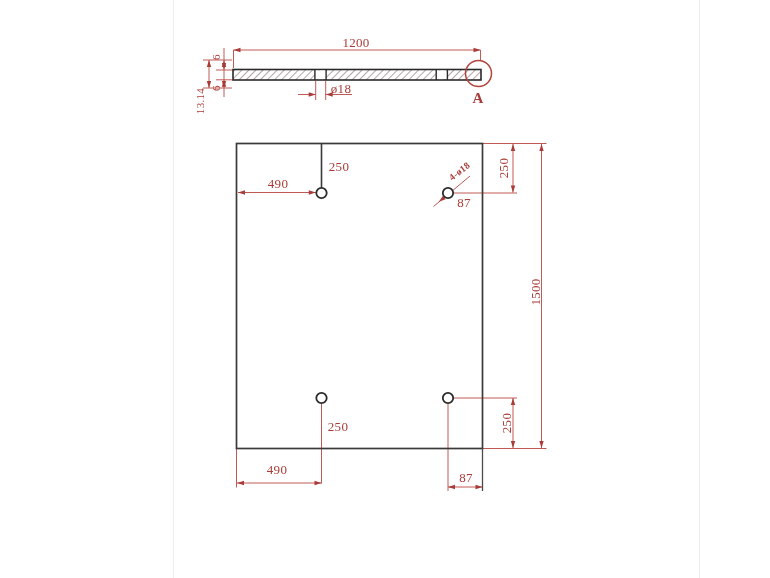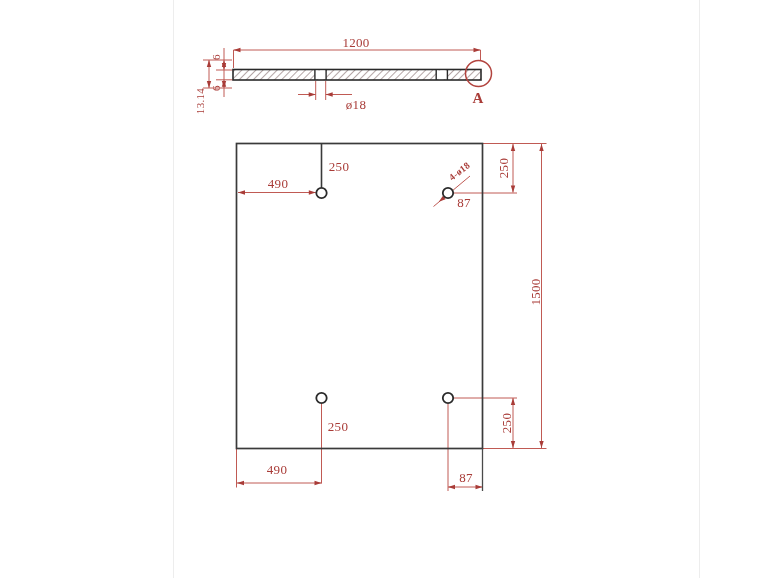--- a/index.html
+++ b/index.html
@@ -126,21 +126,21 @@
       <circle cx="448" cy="193" r="5.2" fill="#ffffff" stroke="#2a2a2a" stroke-width="1.8"></circle>
       <circle cx="321.5" cy="398" r="5.2" fill="#ffffff" stroke="#2a2a2a" stroke-width="1.8"></circle>
       <circle cx="448" cy="398" r="5.2" fill="#ffffff" stroke="#2a2a2a" stroke-width="1.8"></circle>
     </g>
   </svg>
 
   <span class="dim" style="left:356px;top:42px;">1200</span>
   <span class="dim rot small" style="left:216px;top:57px;">6</span>
   <span class="dim rot small" style="left:216px;top:88px;">6</span>
   <span class="dim rot small" style="left:200px;top:101px;">13.14</span>
-  <span class="dim" style="left:356px;top:88px;margin-top:16px;">ø18</span>
+  <span class="dim" style="left:341px;top:88px;">ø18</span>
   <span class="dim detail" style="left:478px;top:98px;">A</span>
 
   <span class="dim" style="left:339px;top:166px;">250</span>
   <span class="dim" style="left:278px;top:183px;">490</span>
   <span class="dim note" style="left:460px;top:172px;">4-ø18</span>
   <span class="dim" style="left:464px;top:202px;">87</span>
   <span class="dim rot" style="left:503px;top:168px;">250</span>
   <span class="dim rot" style="left:535px;top:292px;">1500</span>
   <span class="dim" style="left:338px;top:426px;">250</span>
   <span class="dim" style="left:277px;top:469px;">490</span>

